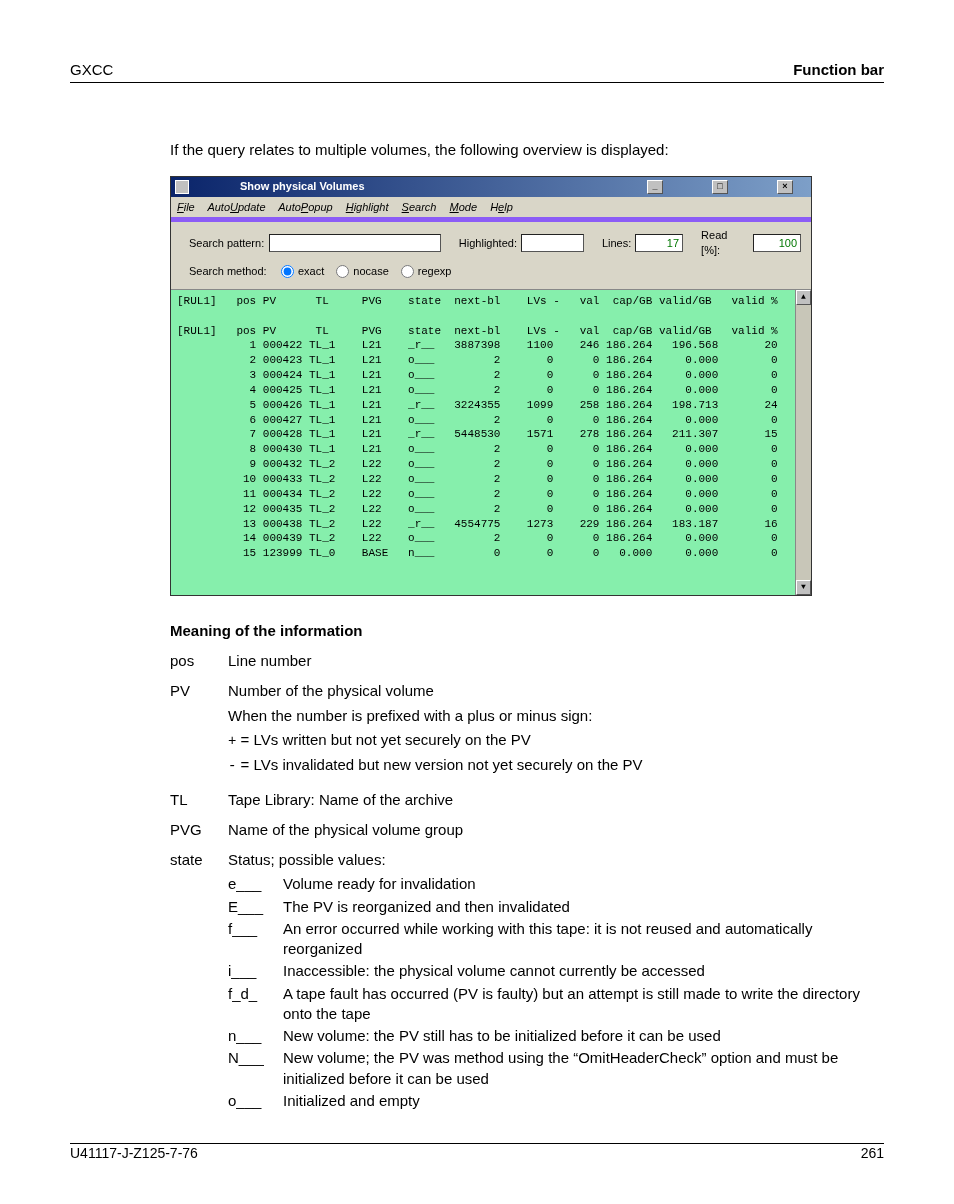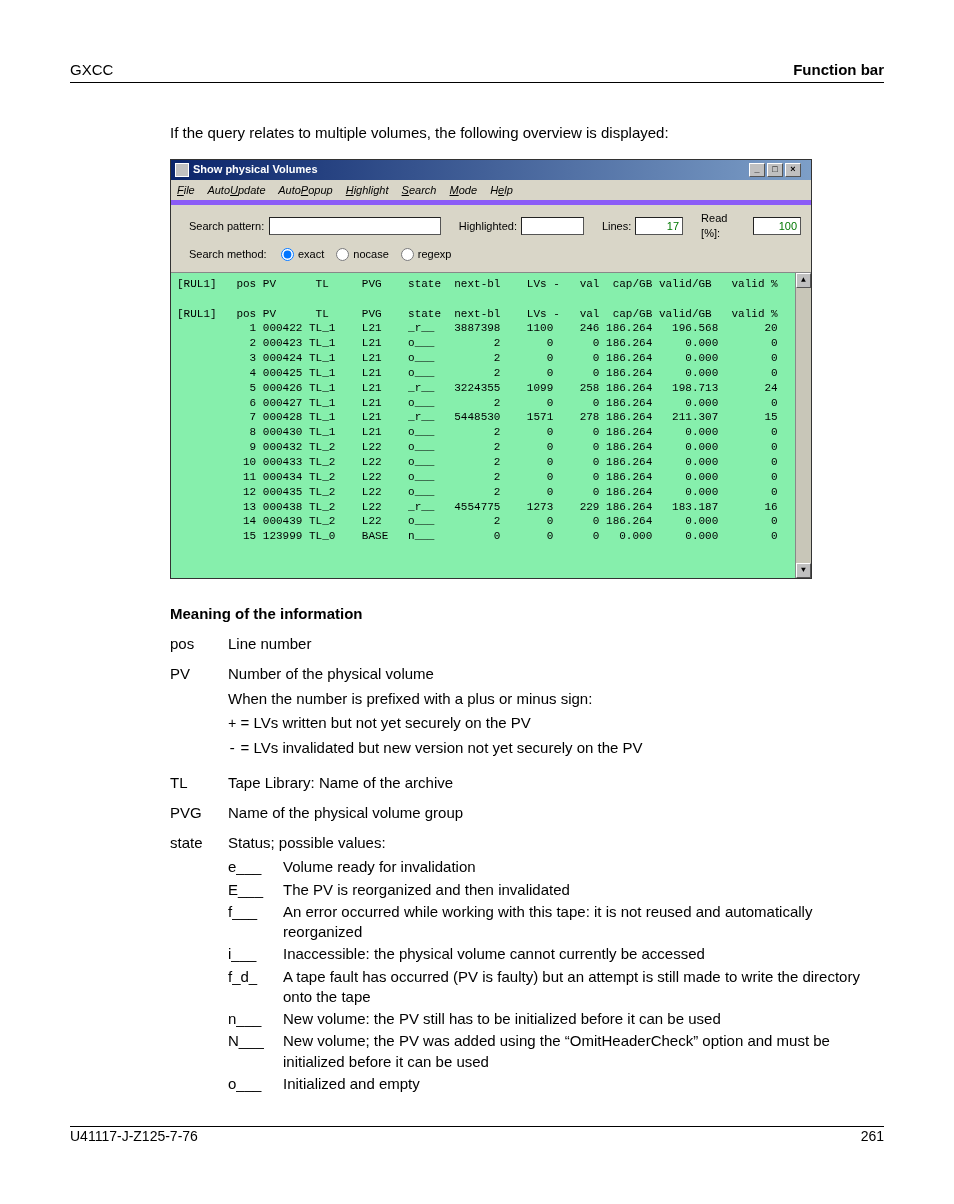--- a/index.html
+++ b/index.html
@@ -10,41 +10,42 @@
     color: #000;
     line-height: 1.35;
     width: 954px;
     box-sizing: border-box;
   }
   .page-header {
     display: flex;
     justify-content: space-between;
     border-bottom: 1.5px solid #000;
     padding-bottom: 2px;
-    margin-bottom: 40px;
+    margin-bottom: 57px;
   }
   .page-header .right { font-weight: bold; }
   .intro-text { margin-bottom: 15px; margin-left: 100px;}
   
   .win {
     width: 640px;
     margin: 0 0 25px 100px;
     border: 1px solid #333;
     background: #d9d6c8;
     font-family: "MS Sans Serif", Arial, sans-serif;
     font-size: 11px;
   }
   .titlebar {
     background: linear-gradient(to right, #0a246a, #7d9fc8);
     color: #fff;
     font-weight: bold;
     display: flex;
     align-items: center;
-    padding: 2px 10px 2px 4px;
+    padding: 2px 18px 2px 4px;
     height: 16px;
+    gap: 47px;
   }
   .titlebar .ico {
     width: 12px; height: 12px; background: #c0c0c0; border:1px solid #fff; margin-right:4px;
     display:inline-block;
   }
   .titlebar .spacer { flex: 1; }
   .winbtn {
     width: 14px; height: 12px; background: #c0c0c0; border: 1px solid #fff;
     border-right-color:#555; border-bottom-color:#555;
     margin-left: 2px; font-size: 9px; line-height: 10px; text-align: center;
@@ -233,21 +234,21 @@
           <div class="sub-row">
             <div class="sub-code">f_d_</div>
             <div>A tape fault has occurred (PV is faulty) but an attempt is still made to write the directory onto the tape</div>
           </div>
           <div class="sub-row">
             <div class="sub-code">n___</div>
             <div>New volume: the PV still has to be initialized before it can be used</div>
           </div>
           <div class="sub-row">
             <div class="sub-code">N___</div>
-            <div>New volume; the PV was added using the “OmitHeaderCheck” option and must be initialized before it can be used</div>
+            <div>New volume; the PV was method using the “OmitHeaderCheck” option and must be initialized before it can be used</div>
           </div>
           <div class="sub-row">
             <div class="sub-code">o___</div>
             <div>Initialized and empty</div>
           </div>
         </div>
     </div>
   </div>
 </div>
 

